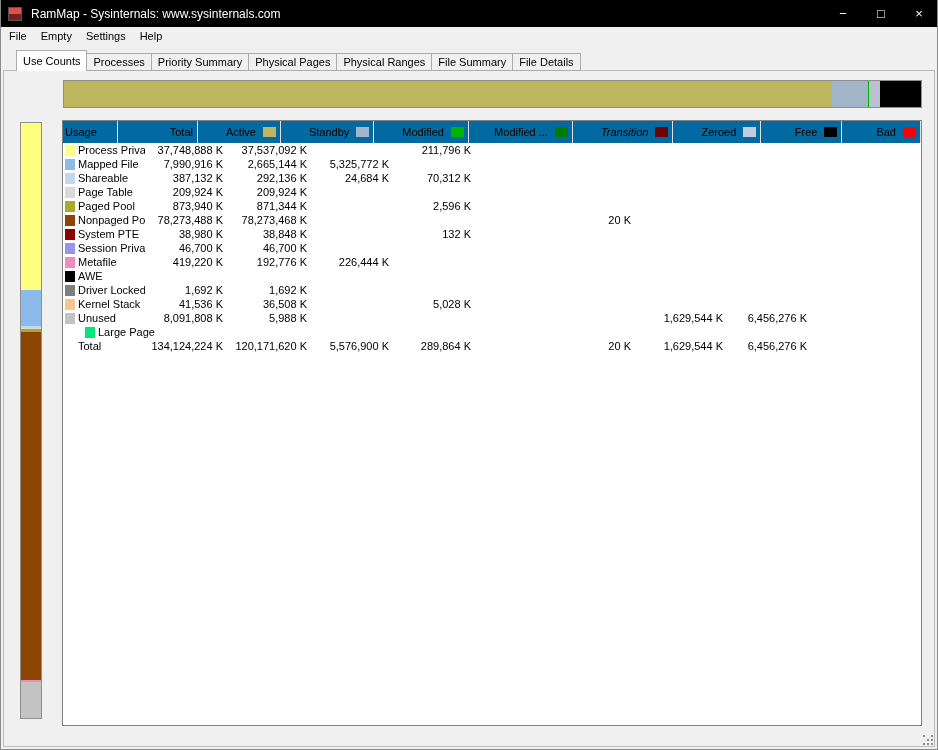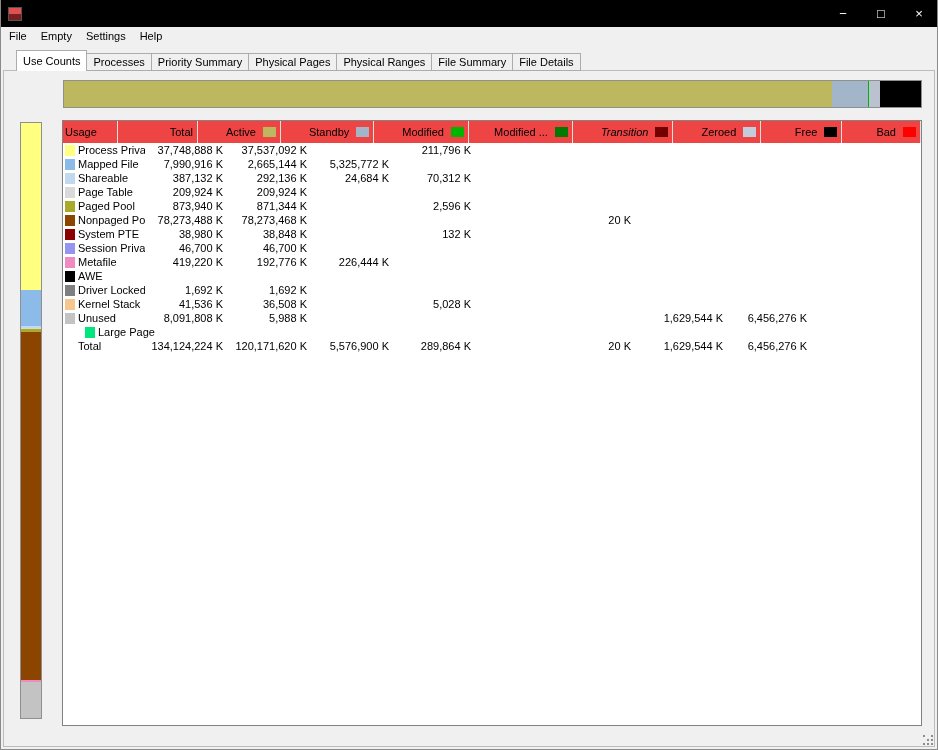--- a/index.html
+++ b/index.html
@@ -34,21 +34,21 @@
   
   .topbar { position:absolute; left:59px; top:9px; width:859px; height:28px; display:flex; border:1px solid #8f8f8f; background:#fff; overflow:hidden; }
   .topbar > div { height:100%; }
 
   
   .sidebar { position:absolute; left:16px; top:51px; width:22px; height:597px; display:flex; flex-direction:column; border:1px solid #8f8f8f; background:#f0f0f0; overflow:hidden; }
   .sidebar > div { width:100%; }
 
   
   .listview { position:absolute; left:58px; top:49px; width:860px; height:606px; background:#fff; border:1px solid #828282; overflow:hidden; }
-  .lv-header { display:flex; height:22px; background:#ef4444;gap:24px; }
+  .lv-header { display:flex; height:22px; background:#0369a1;gap:24px; }
   .hcell { display:flex; align-items:center; justify-content:flex-end; padding:0 4px; border-right:1px solid #e2e2e2; height:100%; white-space:nowrap; }
   .hcell.left { justify-content:flex-start; padding-left:2px; }
   .swatch { display:inline-block; flex:none; }
   .hsw { width:13px; height:10px; margin-left:7px; }
   .lv-body { }
   .trow { display:flex; height:14px; align-items:center; }
   .cell { height:14px; line-height:14px; padding:0 4px; text-align:right; white-space:nowrap; overflow:hidden; }
   .cell.left { display:flex; align-items:center; text-align:left; padding-left:2px; }
   .rsw { width:10px; height:11px; margin-right:3px; }
   .rsw.empty { background:transparent; }
@@ -57,20 +57,21 @@
   
   .grip { position:absolute; right:4px; bottom:4px; width:11px; height:11px; z-index:20; }
   .grip::before { content:""; position:absolute; left:0; top:0; width:2px; height:2px; background:#8c8c8c;
     box-shadow: 8px 8px 0 #8c8c8c, 8px 4px 0 #8c8c8c, 4px 8px 0 #8c8c8c, 8px 0 0 #8c8c8c, 0 8px 0 #8c8c8c, 4px 4px 0 #8c8c8c; }
 </style>
 </head>
 <body>
 
 <div class="titlebar">
   <div class="app-icon"></div>
+  <div class="title-text">RamMap - Sysinternals: www.sysinternals.com</div>
   <div class="win-controls">
       <div class="win-btn">−</div>
       <div class="win-btn">□</div>
       <div class="win-btn">×</div>
     </div>
 </div>
 
 <div class="menubar">
     <div class="menu-item">File</div>
     <div class="menu-item">Empty</div>

